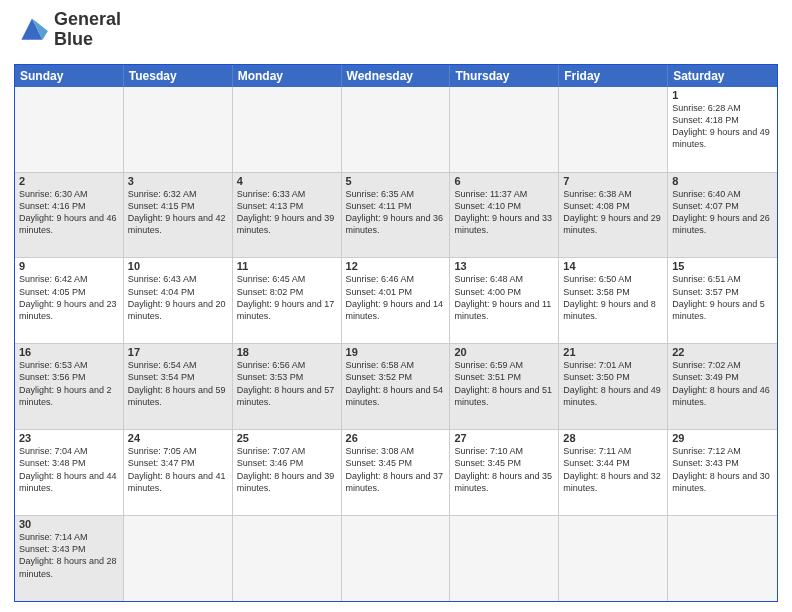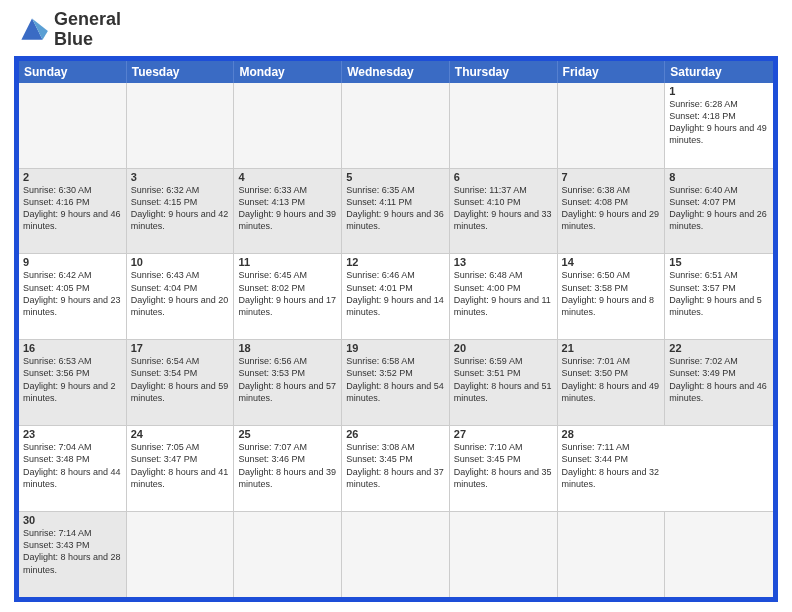--- a/index.html
+++ b/index.html
@@ -14,21 +14,21 @@
       width: 792px;
       height: 612px;
       display: flex;
       flex-direction: column;
       padding: 10px 14px 10px 14px;
     }
     .header {
       display: flex;
       justify-content: space-between;
       align-items: flex-start;
-      margin-bottom: 6px;
+      margin-bottom: 14px;
     }
     .logo {
       display: flex;
       align-items: center;
       gap: 4px;
     }
     .logo-text {
       font-size: 18px;
       font-weight: normal;
       color: #333;
@@ -50,21 +50,21 @@
       color: #333;
     }
     .subtitle {
       font-size: 13px;
       color: #555;
     }
     .calendar {
       flex: 1;
       display: flex;
       flex-direction: column;
-      border: 5px solid #1d4ed8;
+      border: 1px solid #1d4ed8;
     }
     .cal-header {
       display: grid;
       grid-template-columns: repeat(7, 1fr);
       background: #3a6bc4;
     }
     .cal-header-cell {
       color: #fff;
       font-size: 12px;
       font-weight: bold;
@@ -345,20 +345,27 @@
 Daylight: 8 hours
 and 35 minutes.</div>
           </div>
           <div class="cal-cell">
             <span class="day-num">28</span>
             <div class="day-info">Sunrise: 7:11 AM
 Sunset: 3:44 PM
 Daylight: 8 hours
 and 32 minutes.</div>
           </div>
+          <div class="cal-cell">
+            <span class="day-num">29</span>
+            <div class="day-info">Sunrise: 7:12 AM
+Sunset: 3:43 PM
+Daylight: 8 hours
+and 30 minutes.</div>
+          </div>
         </div>
         <div class="cal-row">
           <div class="cal-cell alt-row">
             <span class="day-num">30</span>
             <div class="day-info">Sunrise: 7:14 AM
 Sunset: 3:43 PM
 Daylight: 8 hours
 and 28 minutes.</div>
           </div>
           <div class="cal-cell empty"></div>

